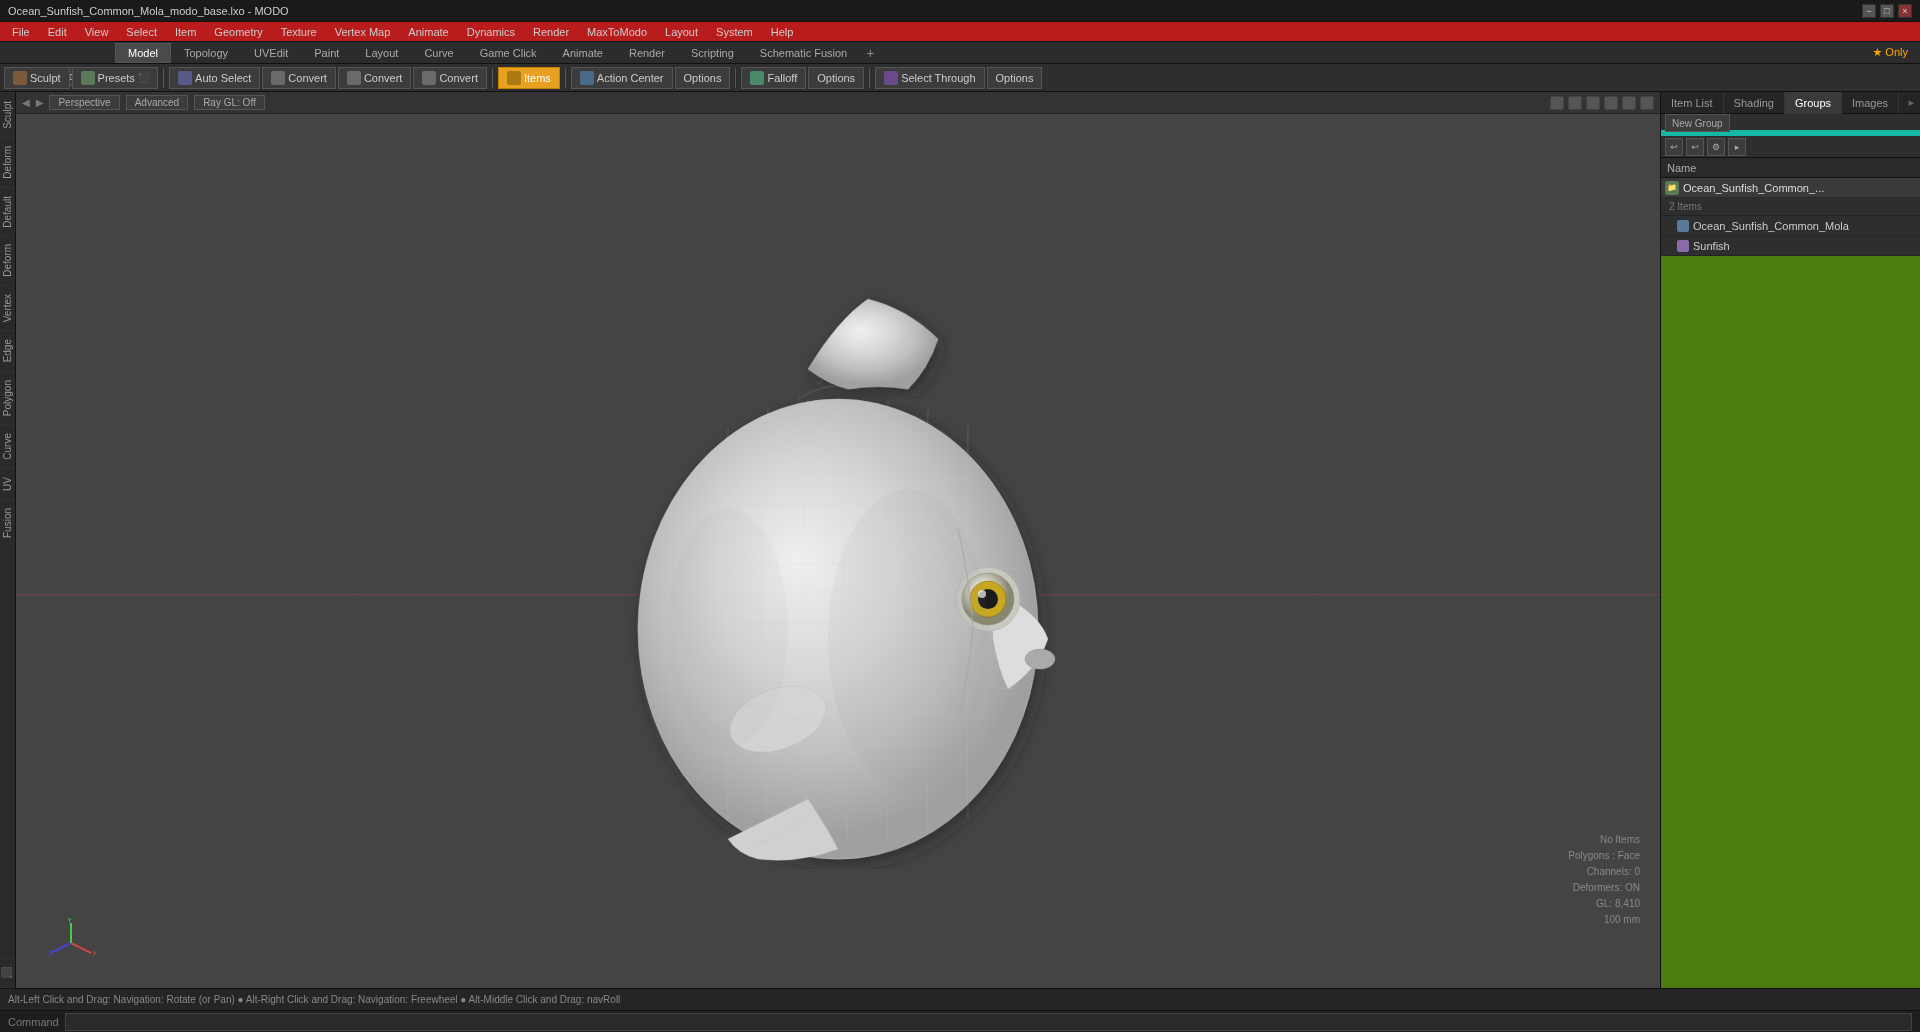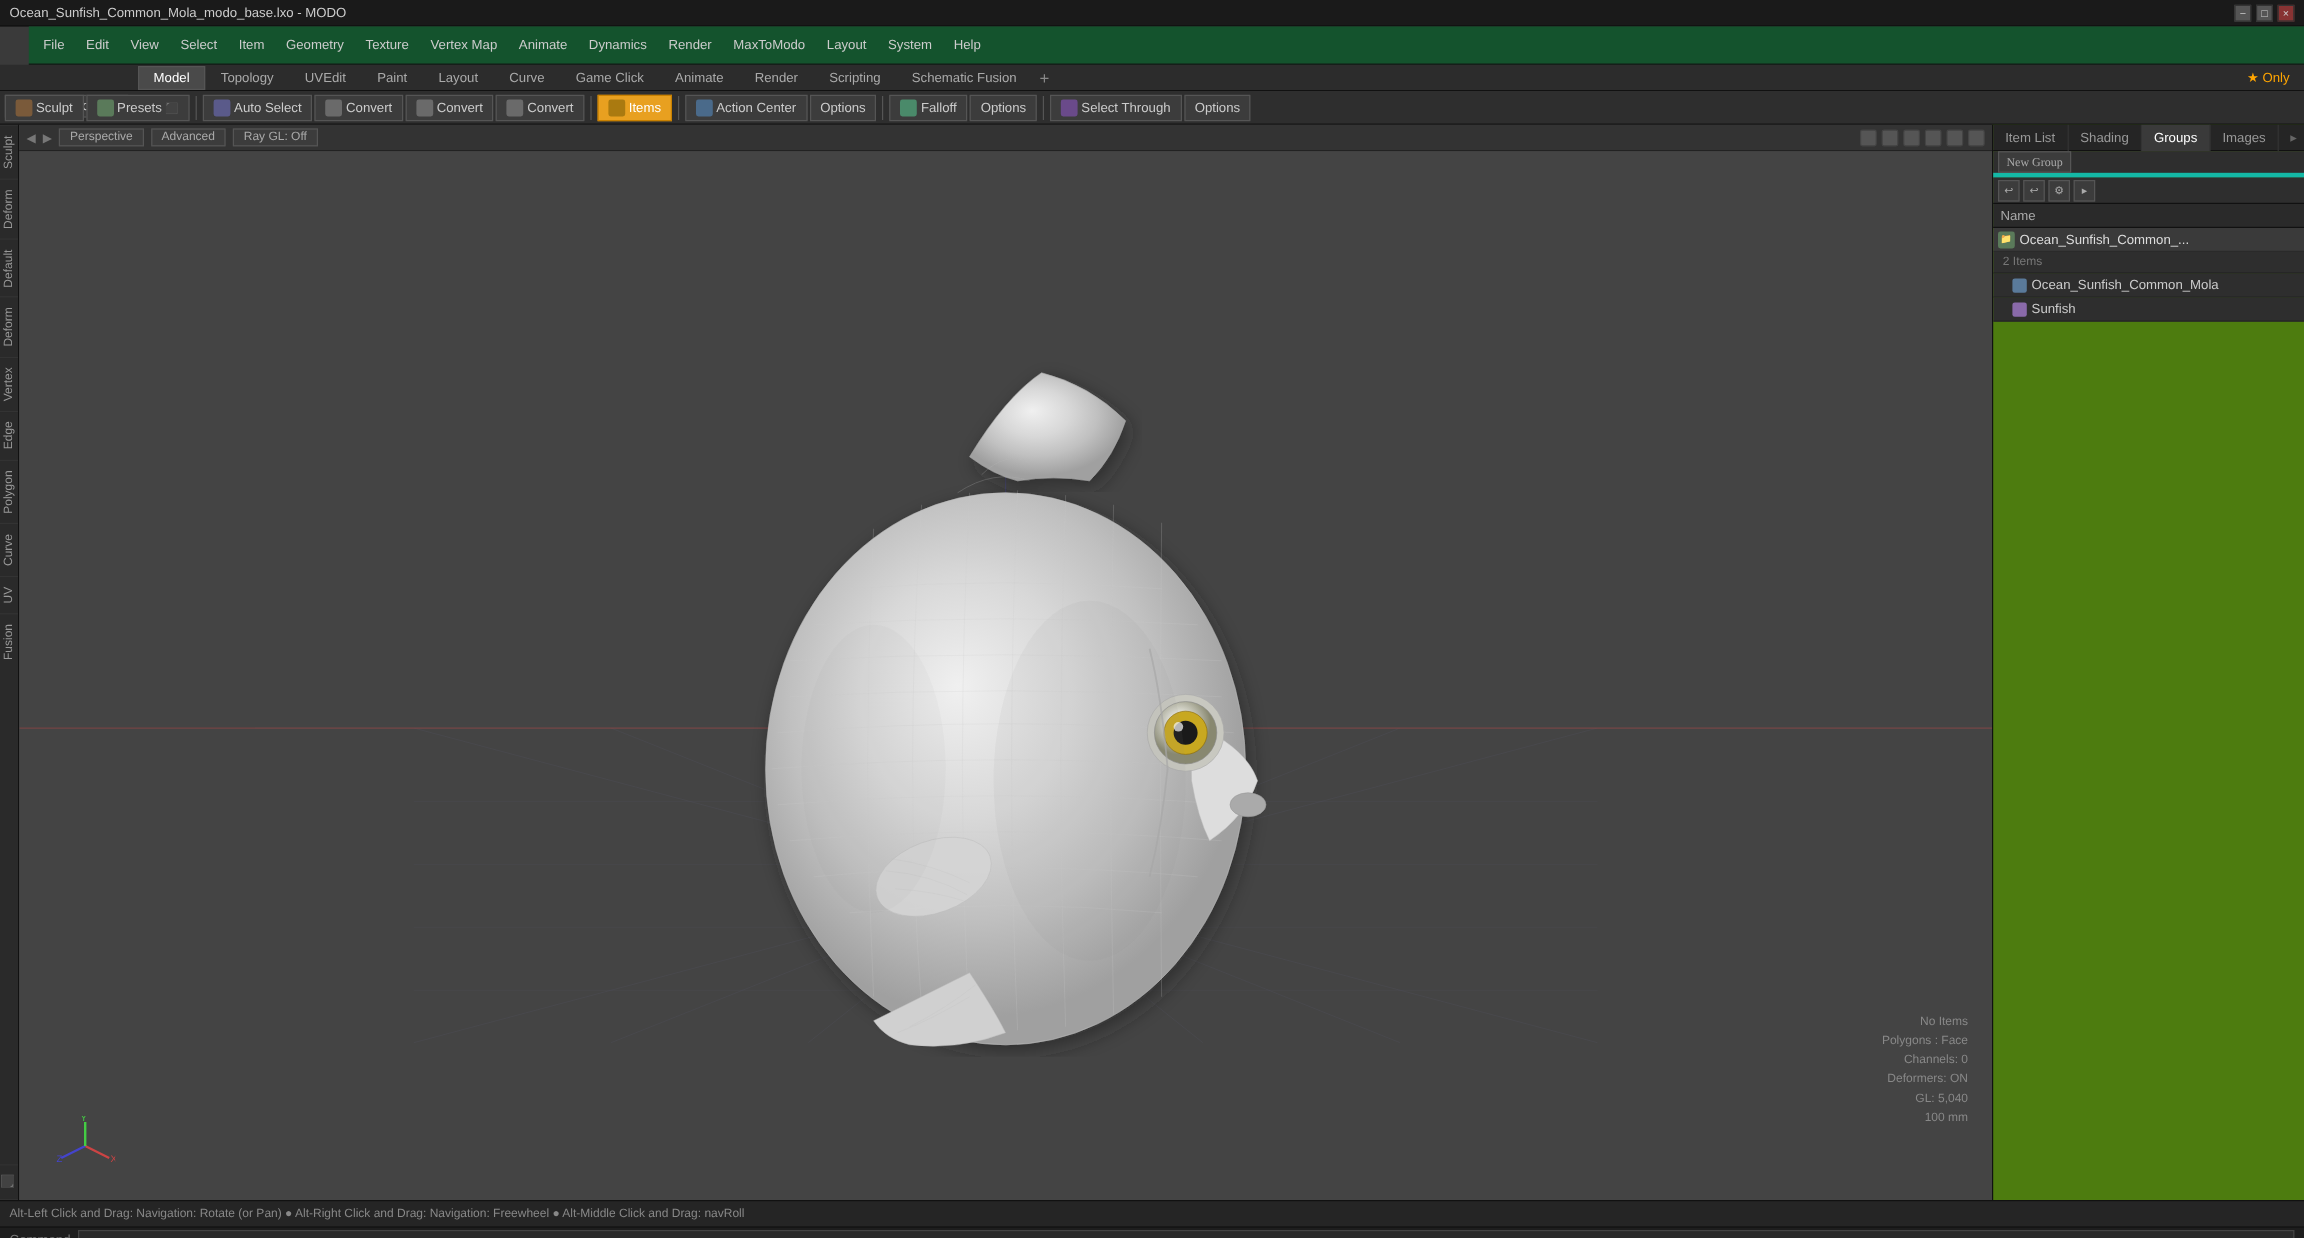--- a/index.html
+++ b/index.html
@@ -31,28 +31,27 @@
     .title-btn {
       width: 14px; height: 14px;
       background: #555;
       border: 1px solid #333;
       display: flex; align-items: center; justify-content: center;
       font-size: 9px; color: #ccc; cursor: pointer;
     }
 
     
     #menu-bar {
-      height: 32px;
-      background: #14532d;
+      height: 20px;
+      background: #b91c1c;
       display: flex;
       align-items: center;
       padding: 0 4px;
       border-bottom: 1px solid #111;
       gap: 2px;
-      margin-left: 24px;
     }
     .menu-item {
       padding: 2px 8px;
       color: #ccc;
       font-size: 11px;
       cursor: pointer;
     }
 
     
     #tab-bar {
@@ -262,22 +261,21 @@
       color: #666;
       cursor: pointer;
     }
 
     #right-panel-toolbar {
       height: 22px;
       display: flex;
       padding: 0 4px;
       gap: 3px;
       background: #2e2e2e;
-      border-bottom: 4px solid #14b8a6;
-      font-family: Liberation Serif, serif;
+      border-bottom: 6px solid #14b8a6;
     }
     .rp-tool-btn {
       width: 18px; height: 18px;
       background: #3c3c3c;
       border: 1px solid #555;
       display: flex; align-items: center; justify-content: center;
       cursor: pointer;
       font-size: 9px;
       color: #aaa;
     }
@@ -664,21 +662,21 @@
             <text x="1" y="38" fill="#4444cc" font-size="8">Z</text>
             <text x="21" y="4" fill="#44cc44" font-size="8">Y</text>
           </svg>
         </div>
 
         <div id="viewport-info">
           <div class="info-line">No Items</div>
           <div class="info-line">Polygons : Face</div>
           <div class="info-line">Channels: 0</div>
           <div class="info-line">Deformers: ON</div>
-          <div class="info-line">GL: 5,040</div>
+          <div class="info-line">GL: 8,410</div>
           <div class="info-line">100 mm</div>
         </div>
 
       </div>
     </div>
   </div>
 
   <div id="right-panel">
 
     <div id="right-panel-tabs">

